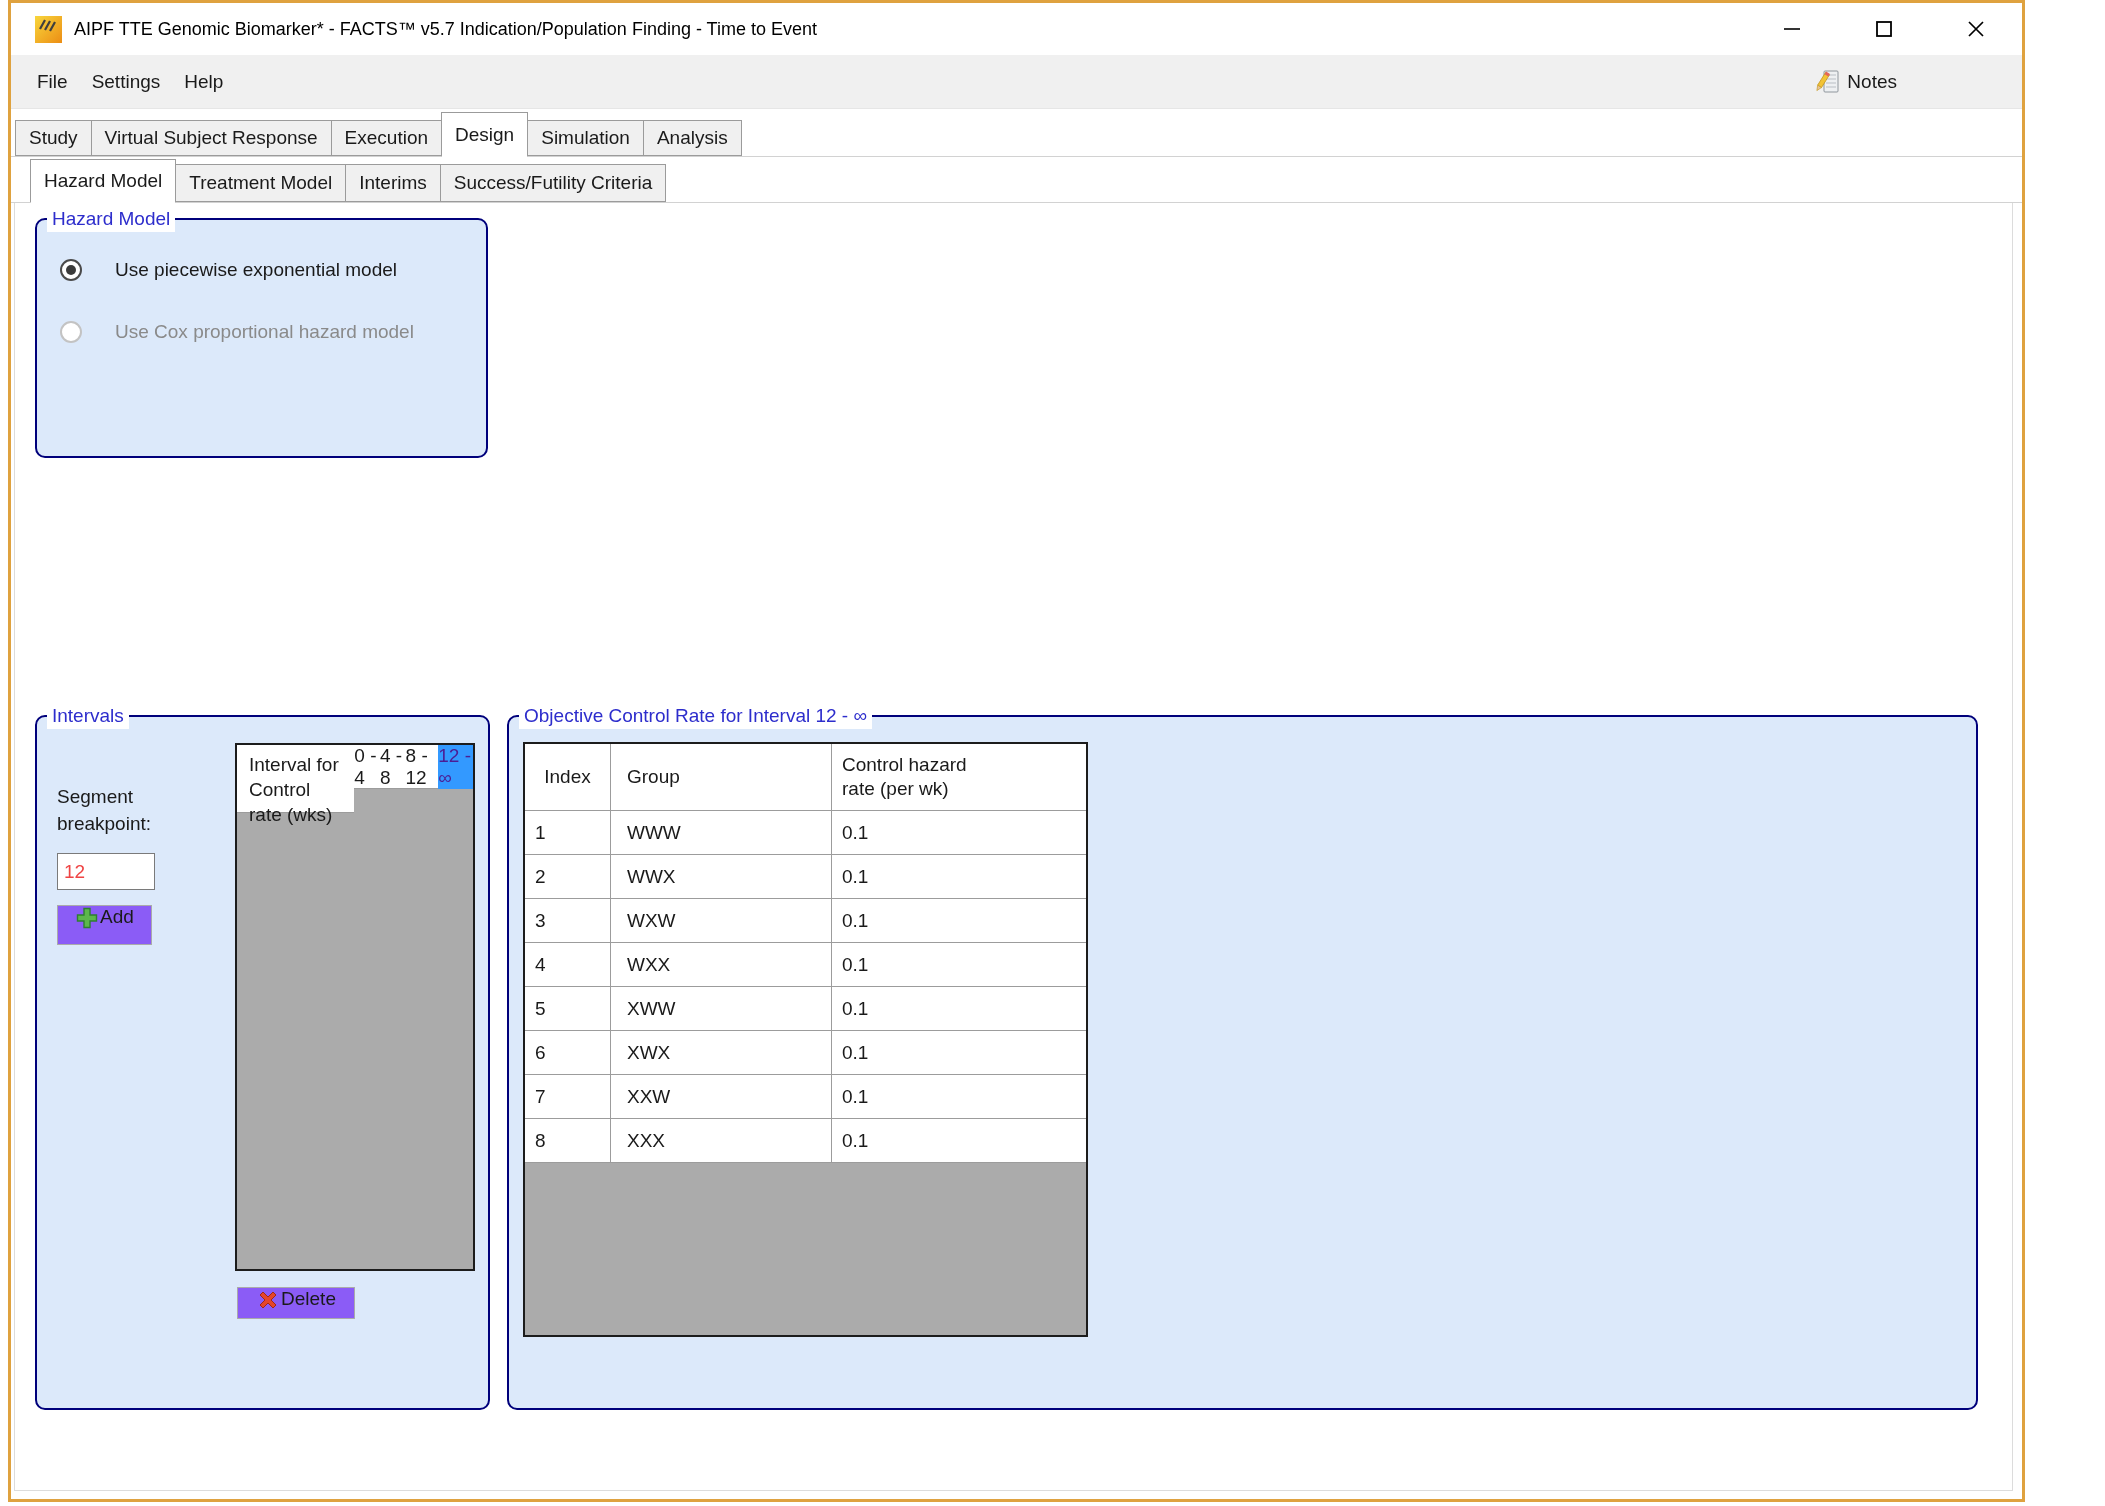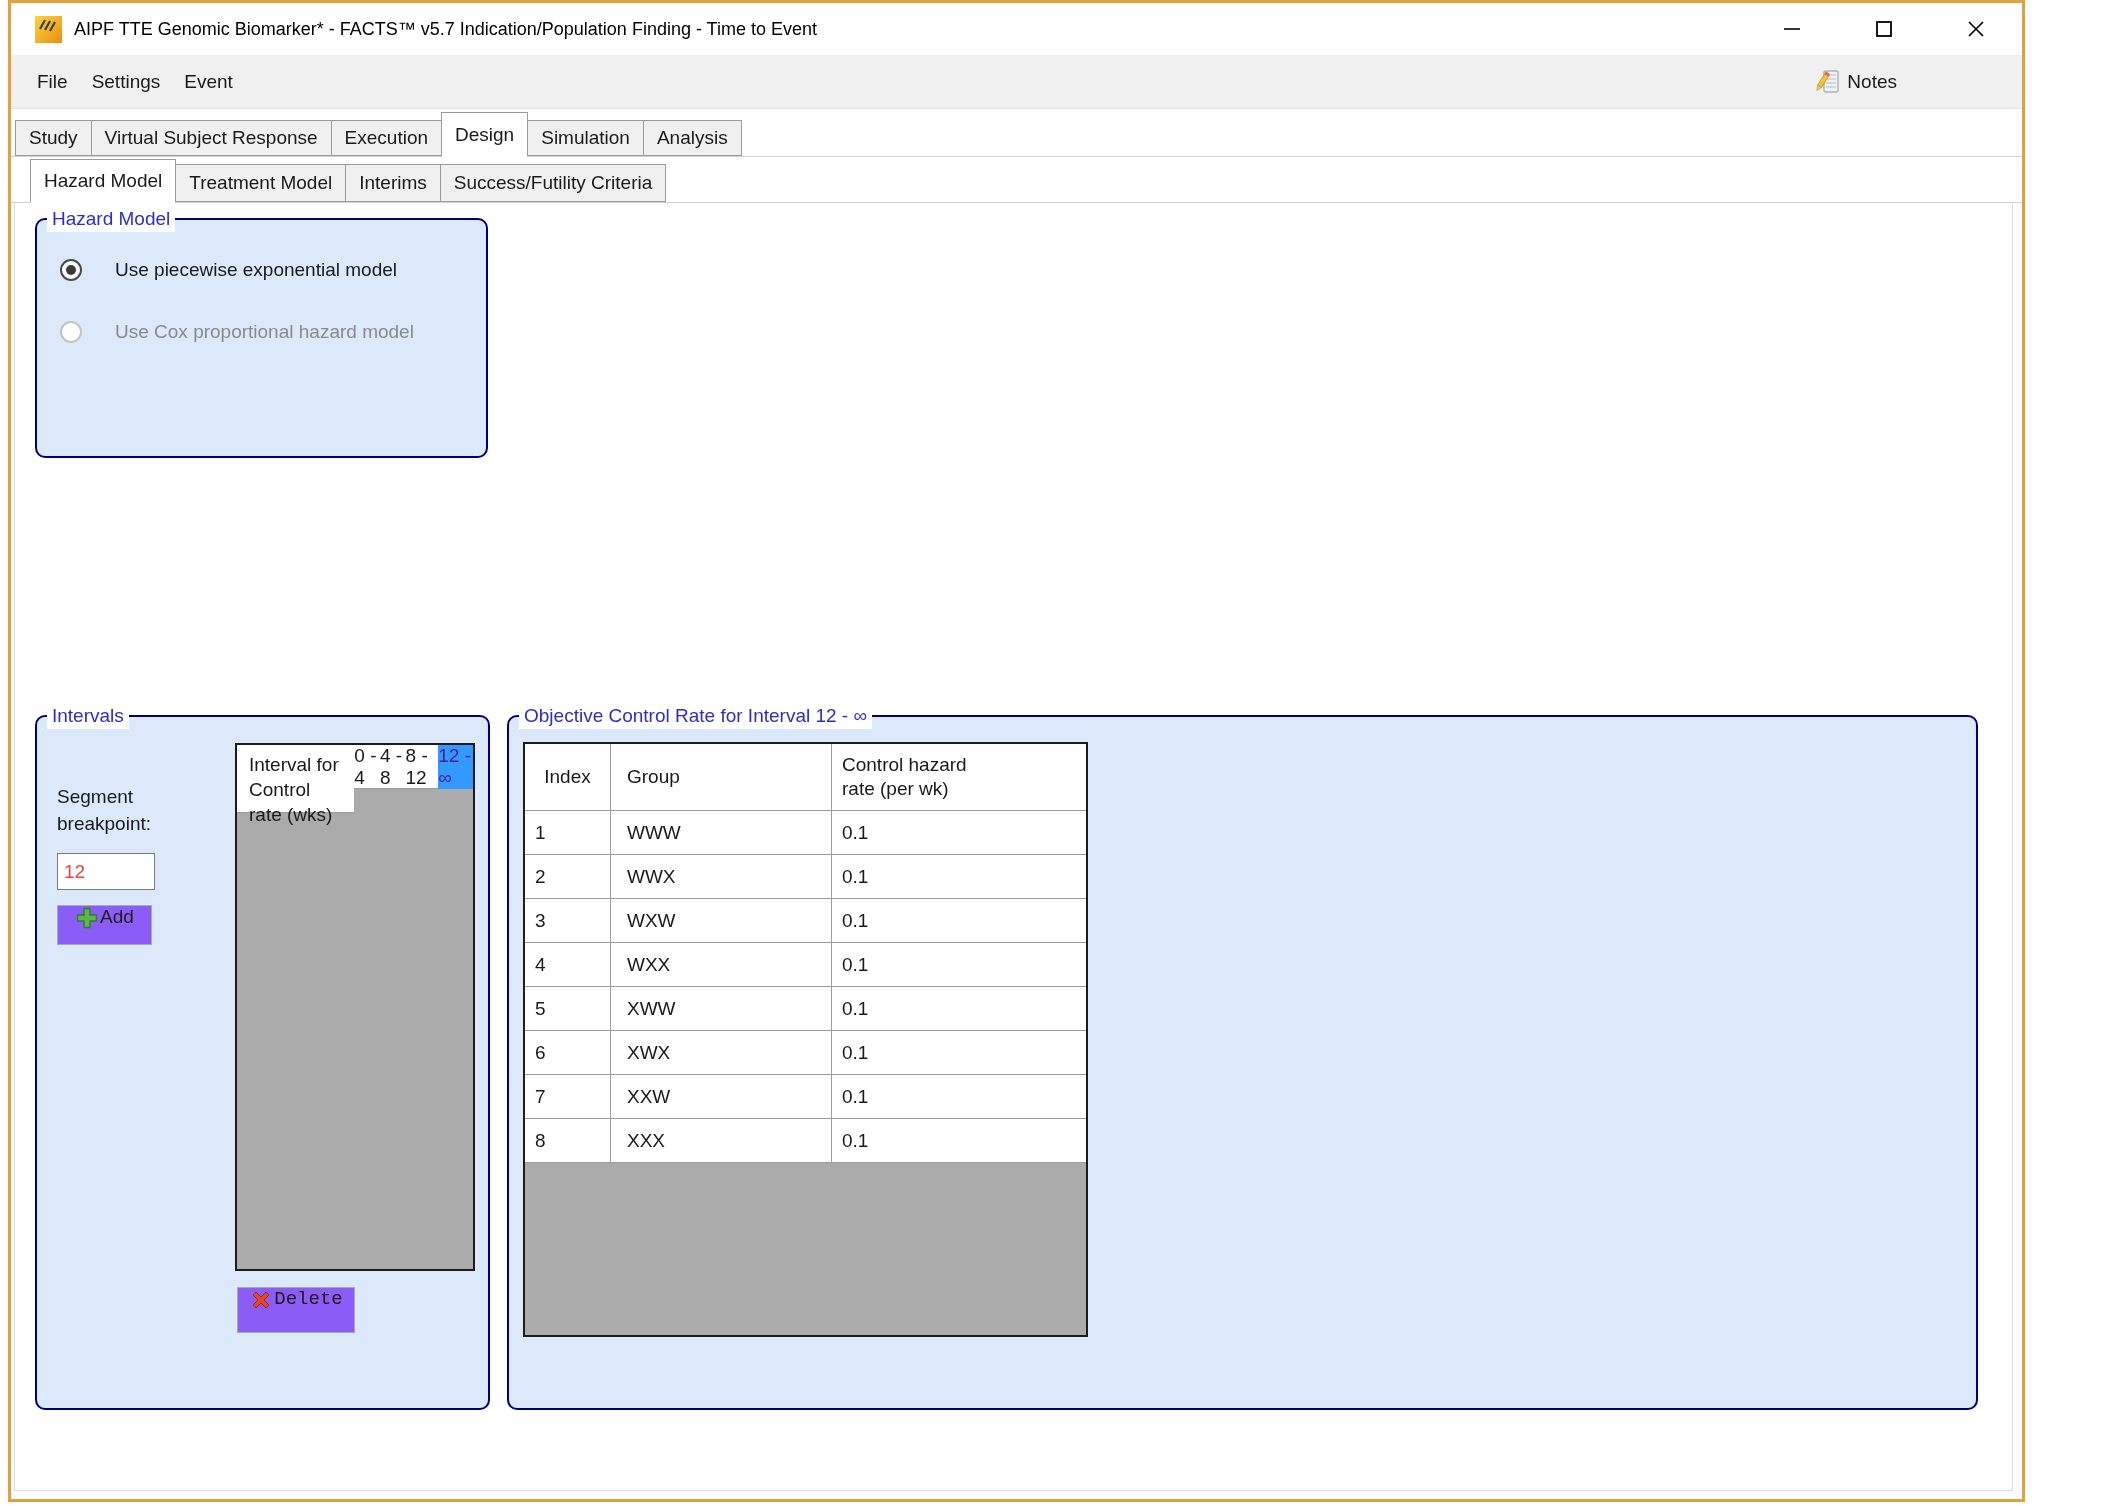--- a/index.html
+++ b/index.html
@@ -123,21 +123,21 @@
           <svg width="24" height="24">
               <path d="M5 5 L19 19 M19 5 L5 19" stroke="#000" stroke-width="1.7"></path>
             </svg>
         </div>
       </div>
     </div>
 
     <div class="menubar">
       <div class="menu-item">File</div>
       <div class="menu-item">Settings</div>
-      <div class="menu-item">Event</div>
+      <div class="menu-item">Help</div>
       <div class="notes">
         <svg width="26" height="26" viewBox="0 0 26 26">
           <rect x="10" y="2" width="14" height="21" rx="1" fill="#eef0f2" stroke="#8f969c"></rect>
           <line x1="12" y1="6" x2="22" y2="6" stroke="#b9bec4"></line>
           <line x1="12" y1="10" x2="22" y2="10" stroke="#b9bec4"></line>
           <line x1="12" y1="14" x2="22" y2="14" stroke="#b9bec4"></line>
           <line x1="12" y1="18" x2="22" y2="18" stroke="#b9bec4"></line>
           <g transform="rotate(32 8 13)">
             <rect x="6" y="3" width="4.5" height="15" fill="#f2c335" stroke="#c79a20" stroke-width="0.8"></rect>
             <polygon points="6,18 10.5,18 8.2,23" fill="#e8c49a" stroke="#c79a20" stroke-width="0.6"></polygon>
@@ -201,21 +201,21 @@
             <div>Interval for Control</div>
             <div>rate (wks)</div>
           </div>
           <div class="itable-row">0 - 4</div>
           <div class="itable-row">4 - 8</div>
           <div class="itable-row">8 - 12</div>
           <div class="itable-row selected">12 - ∞</div>
           <div class="itable-fill"></div>
         </div>
 
-        <div class="btn" style="left:200px; top:570px; width:118px; height:46px;font-family:Liberation Mono, monospace;">
+        <div class="btn" style="left:200px; top:570px; width:118px; height:32px;">
           <svg width="24" height="24" viewBox="0 0 24 24">
             <path d="M4 7 L7 4 L12 9 L17 4 L20 7 L15 12 L20 17 L17 20 L12 15 L7 20 L4 17 L9 12 z" fill="#e5452a" stroke="#a32913" stroke-width="1"></path>
           </svg>
           <span>Delete</span>
         </div>
       </div>
 
       <div class="groupbox" style="left:496px; top:512px; width:1471px; height:695px;">
         <div class="groupbox-label">Objective Control Rate for Interval 12 - ∞</div>
 

